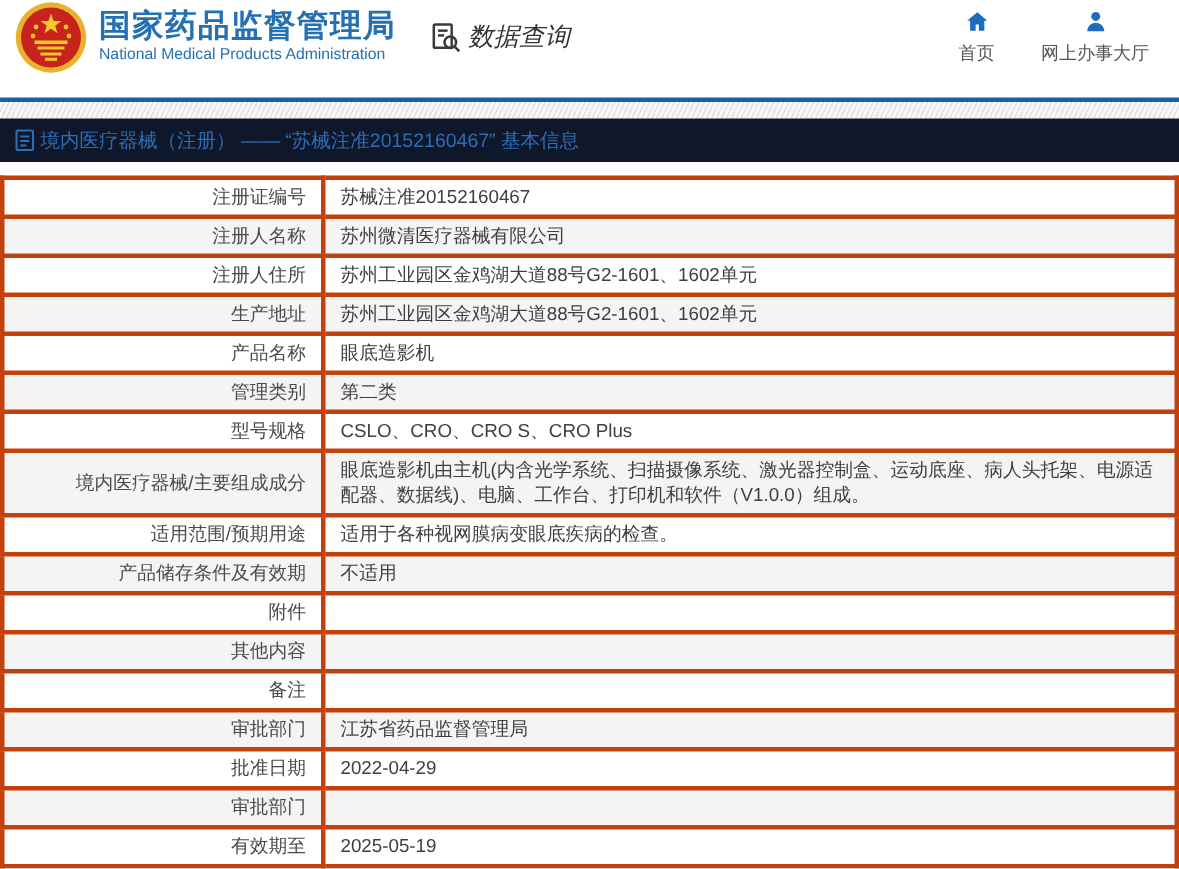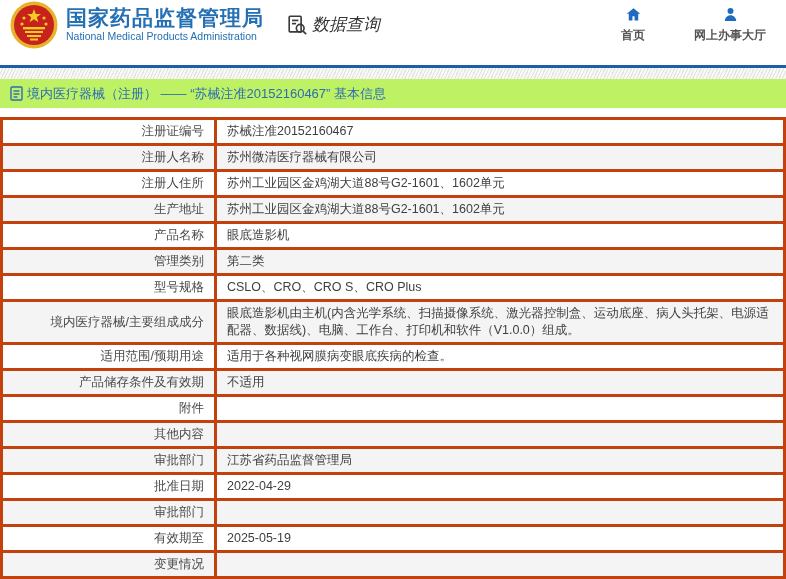--- a/index.html
+++ b/index.html
@@ -32,42 +32,42 @@
 
   .query-block {
     display: flex; align-items: center;
     margin-left: 22px; cursor: pointer; font-style: italic;
   }
   .query-icon { width: 22px; height: 22px; }
   .query-label { font-size: 17px; color: #333; margin-left: 4px; }
 
   .header-spacer { flex: 1; }
 
-  .nav { display: flex; align-items: center; gap: 44px; padding-right: 6px; font-weight: bold; }
+  .nav { display: flex; align-items: center; gap: 26px; padding-right: 6px; }
   .nav-item {
     display: flex; flex-direction: column; align-items: center;
     cursor: pointer; min-width: 34px;
   }
   .nav-item svg { width: 17px; height: 17px; }
   .nav-label { font-size: 12px; color: #555; margin-top: 4px; white-space: nowrap; }
 
   
   .hatch-band {
     height: 11px;
     background: repeating-linear-gradient(
       115deg,
       #f8f8f8 0px, #f8f8f8 2px,
       #e2e2e2 2px, #e2e2e2 3px
     );
   }
 
   
   .breadcrumb-bar {
     height: 29px;
-    background: #bef264;
+    background: #0f172a;
     display: flex; align-items: center;
     padding: 0 10px;
     margin-bottom: 9px;
   }
   .doc-icon { width: 13px; height: 15px; margin-right: 4px; flex: 0 0 auto; }
   .breadcrumb-title { font-size: 13px; color: #2e6cb5; white-space: nowrap; }
 
   
   table.detail {
     width: 100%;
@@ -203,20 +203,24 @@
         <td class="cell-value"><span>不适用</span></td>
       </tr>
       <tr class="row-odd">
         <td class="cell-label"><span>附件</span></td>
         <td class="cell-value"><span></span></td>
       </tr>
       <tr class="row-even">
         <td class="cell-label"><span>其他内容</span></td>
         <td class="cell-value"><span></span></td>
       </tr>
+      <tr class="row-odd">
+        <td class="cell-label"><span>备注</span></td>
+        <td class="cell-value"><span></span></td>
+      </tr>
       <tr class="row-even">
         <td class="cell-label"><span>审批部门</span></td>
         <td class="cell-value"><span>江苏省药品监督管理局</span></td>
       </tr>
       <tr class="row-odd">
         <td class="cell-label"><span>批准日期</span></td>
         <td class="cell-value"><span>2022-04-29</span></td>
       </tr>
       <tr class="row-even">
         <td class="cell-label"><span>审批部门</span></td>

